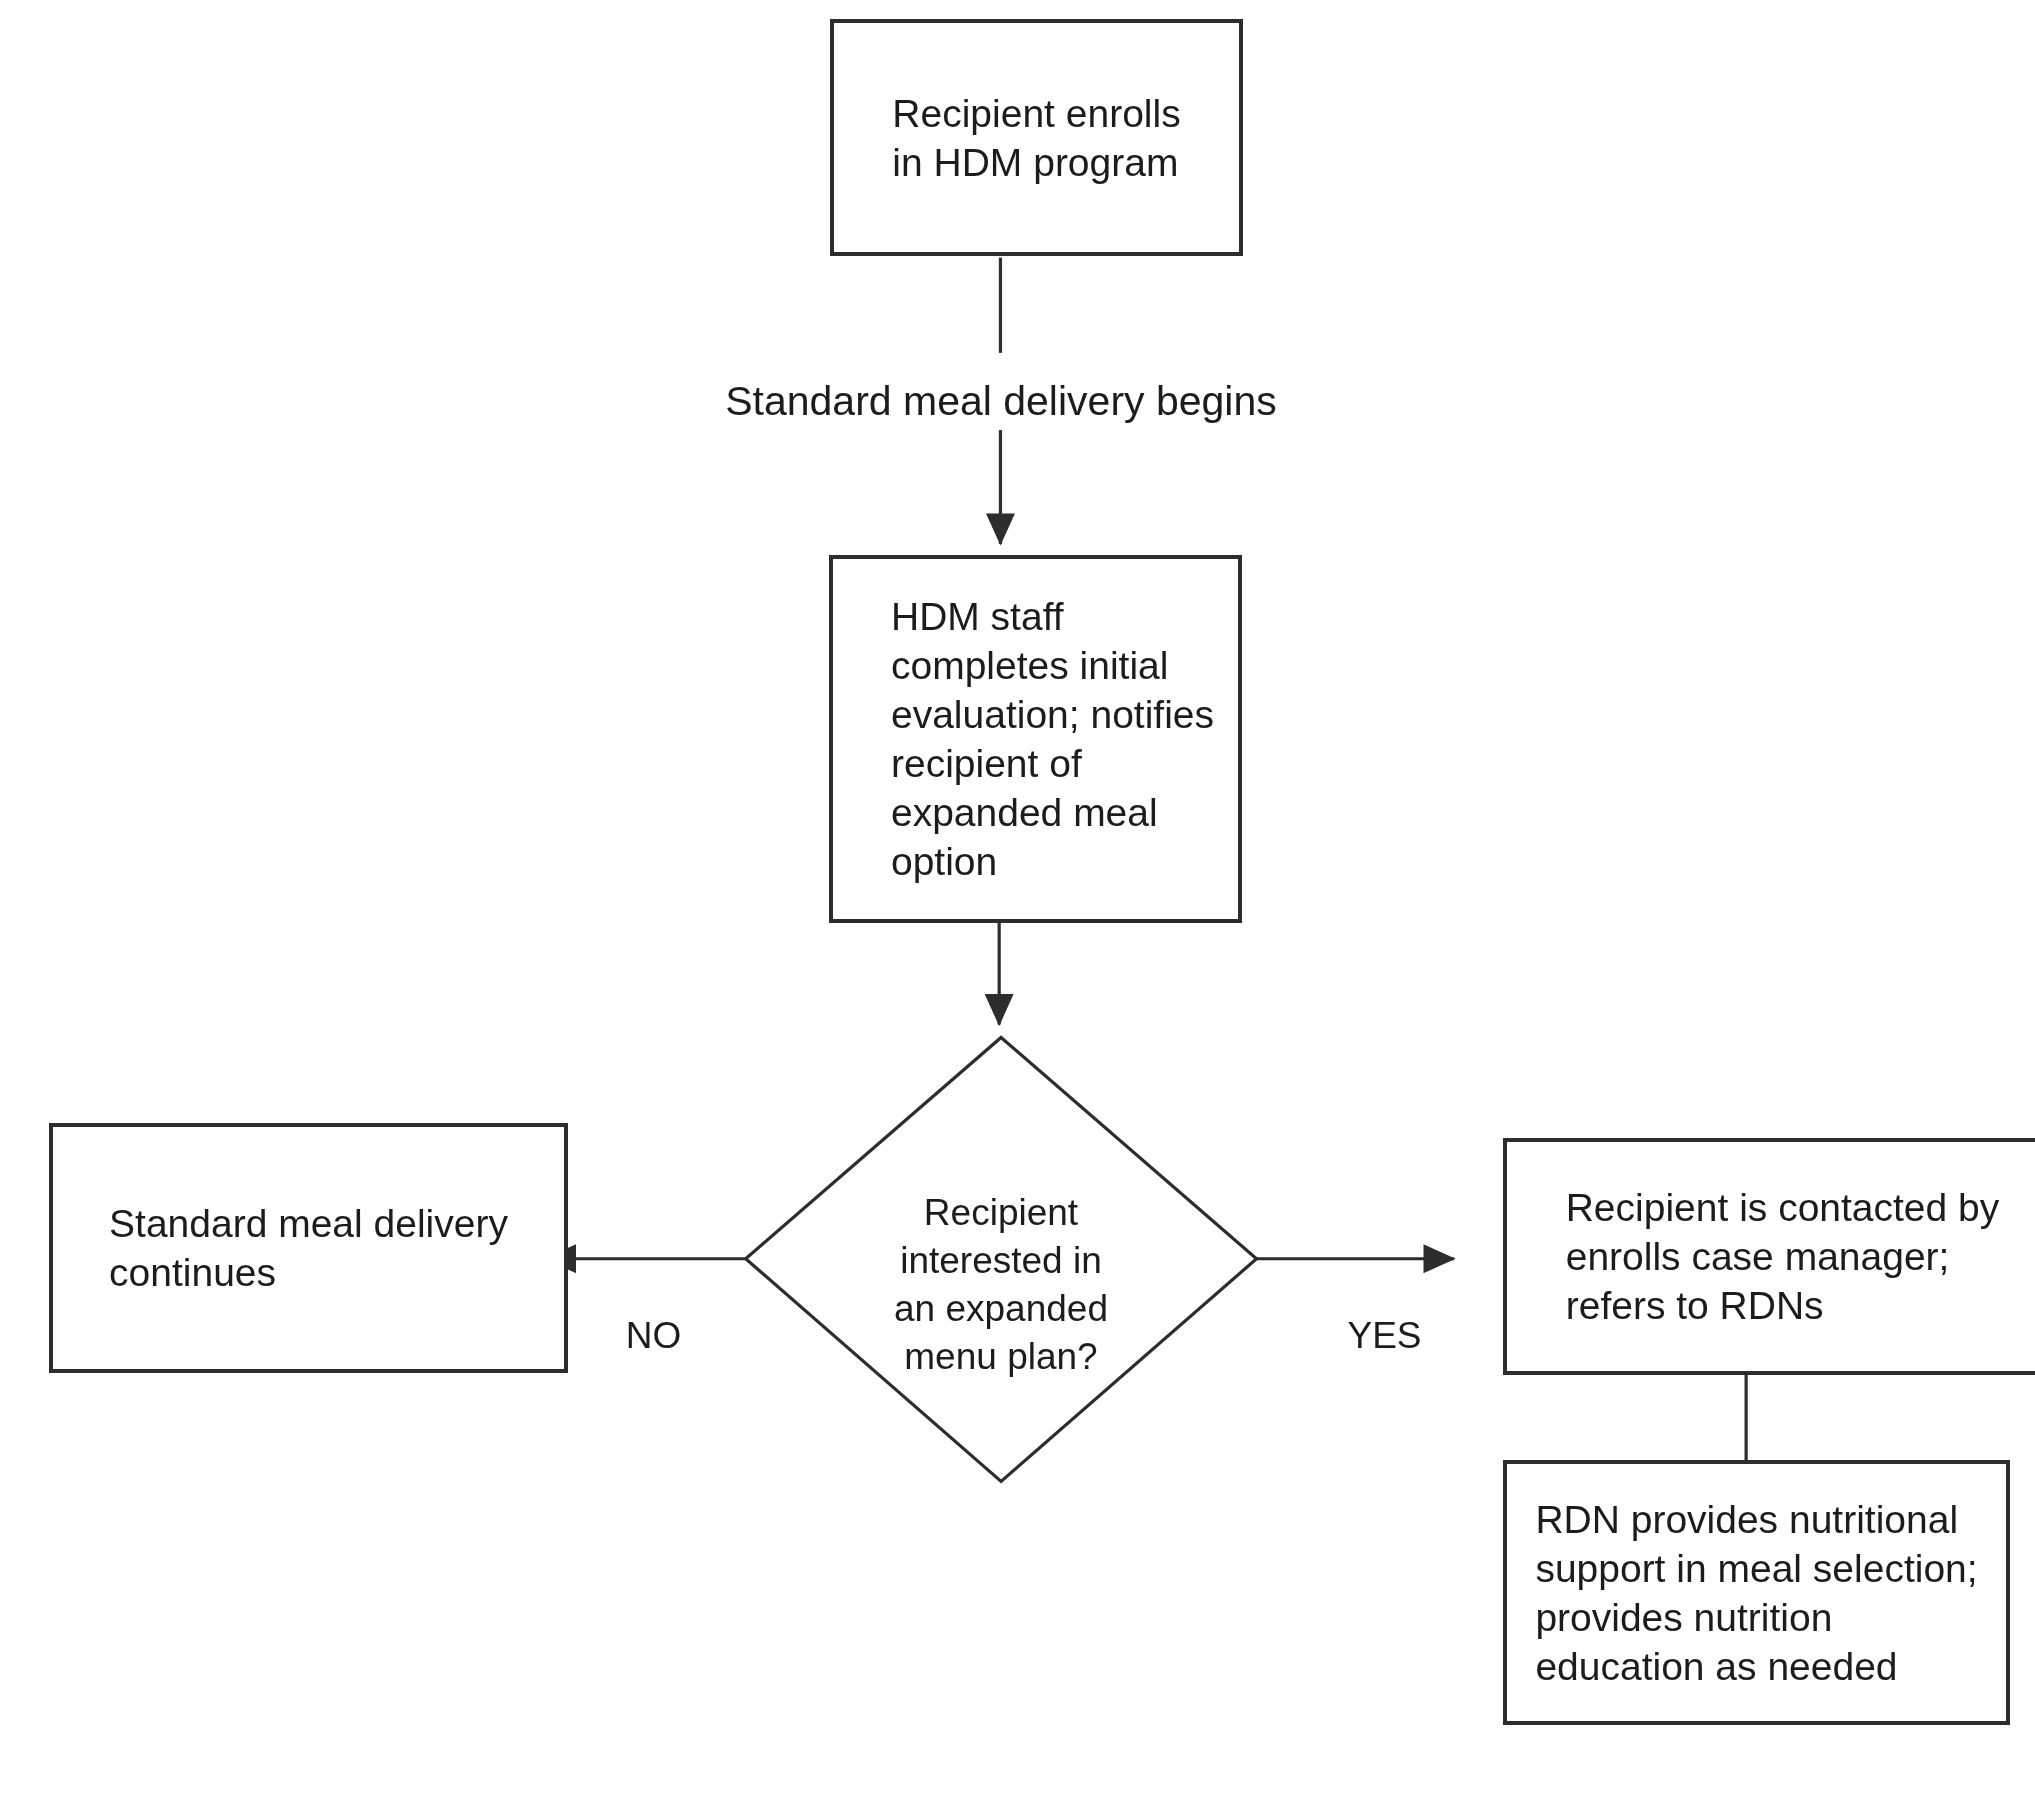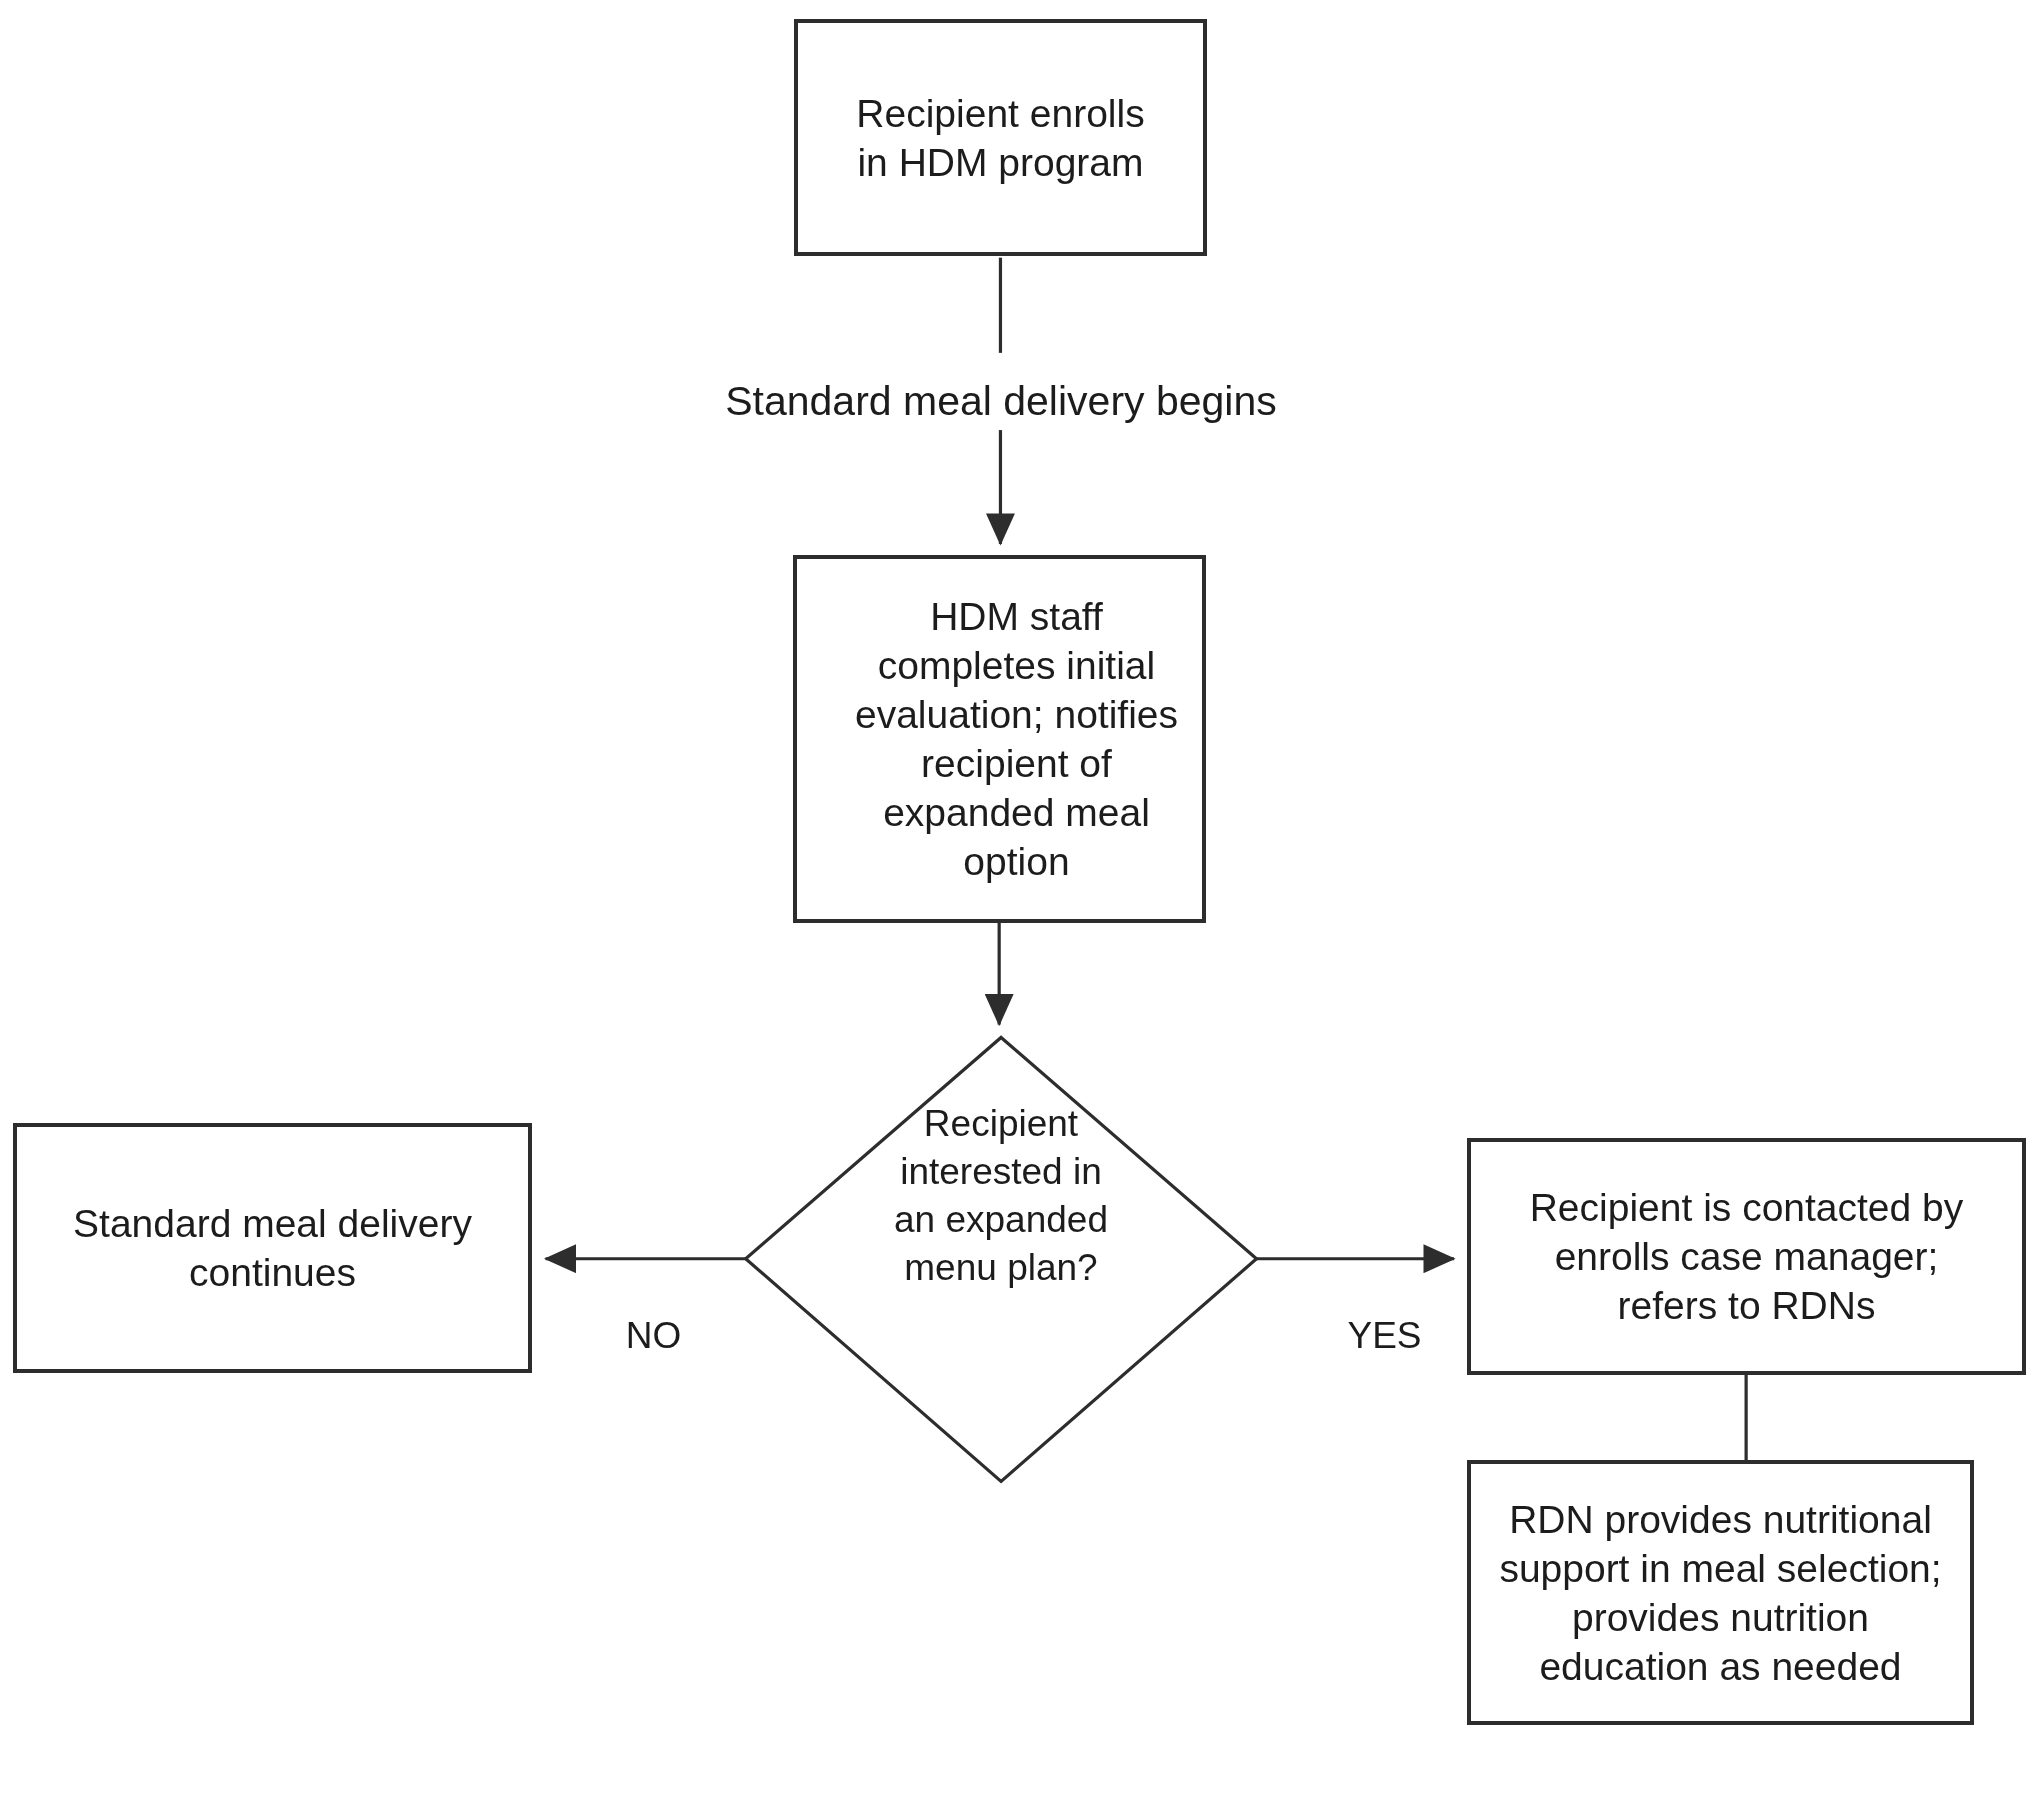--- a/index.html
+++ b/index.html
@@ -23,25 +23,25 @@
     height: 1813px;
   }
   .node {
     position: absolute;
     box-sizing: border-box;
     border: 4.5px solid #2d2d2d;
     background: #ffffff;
     display: flex;
     align-items: center;
     justify-content: center;
-    text-align: center;
     white-space: pre-line;
     font-size: 39px;
     line-height: 49px;
     color: #1c1c1c;
+    margin-left: 36px;
   }
   .decision-text {
     position: absolute;
     display: flex;
     align-items: center;
     justify-content: center;
     text-align: center;
     white-space: pre-line;
     font-size: 37px;
     line-height: 48px;
@@ -100,21 +100,21 @@
 
   <div class="node" style="left:1467px; top:1138px; width:559px; height:237px;">Recipient is contacted by
 enrolls case manager;
 refers to RDNs</div>
 
   <div class="node" style="left:1467px; top:1460px; width:507px; height:265px;">RDN provides nutritional
 support in meal selection;
 provides nutrition
 education as needed</div>
 
-  <div class="decision-text" style="left:840px; top:1083px; width:322px; height:225px;">Recipient
+  <div class="decision-text" style="left:840px; top:1172px; width:322px; height:225px;">Recipient
 interested in
 an expanded
 menu plan?</div>
 
   <div class="edge-label" id="edge-label-begins" style="left:615px; top:360px; width:772px; height:58px;margin-top:12px;">Standard meal delivery begins</div>
 
   <div class="edge-label" id="edge-label-no" style="left:589px; top:1271px; width:129px; height:48px;">NO</div>
 
   <div class="edge-label" id="edge-label-yes" style="left:1320px; top:1271px; width:129px; height:48px;">YES</div>
 

